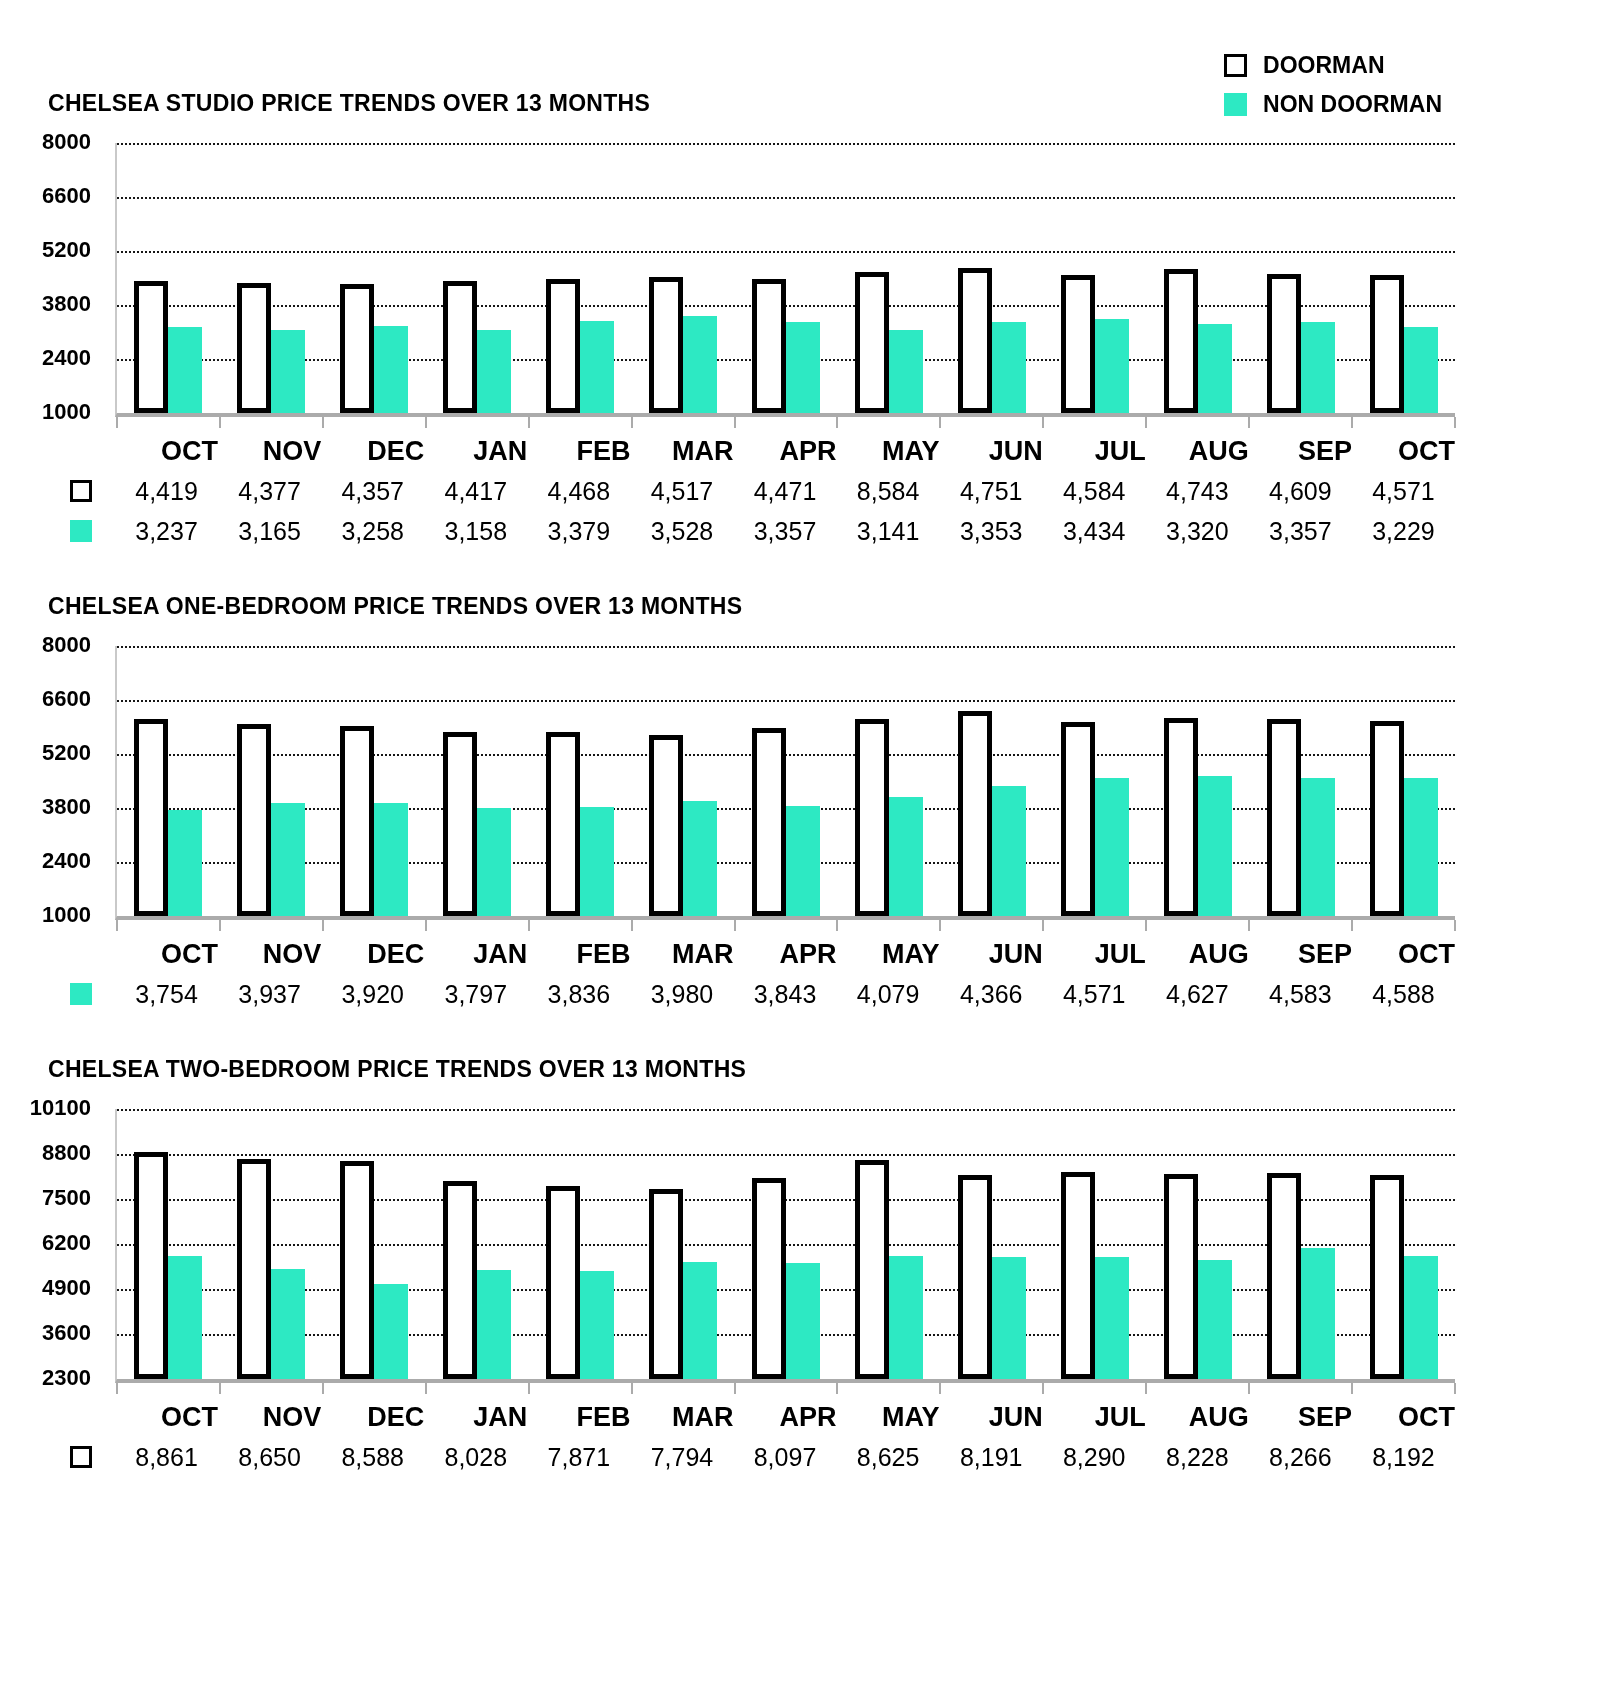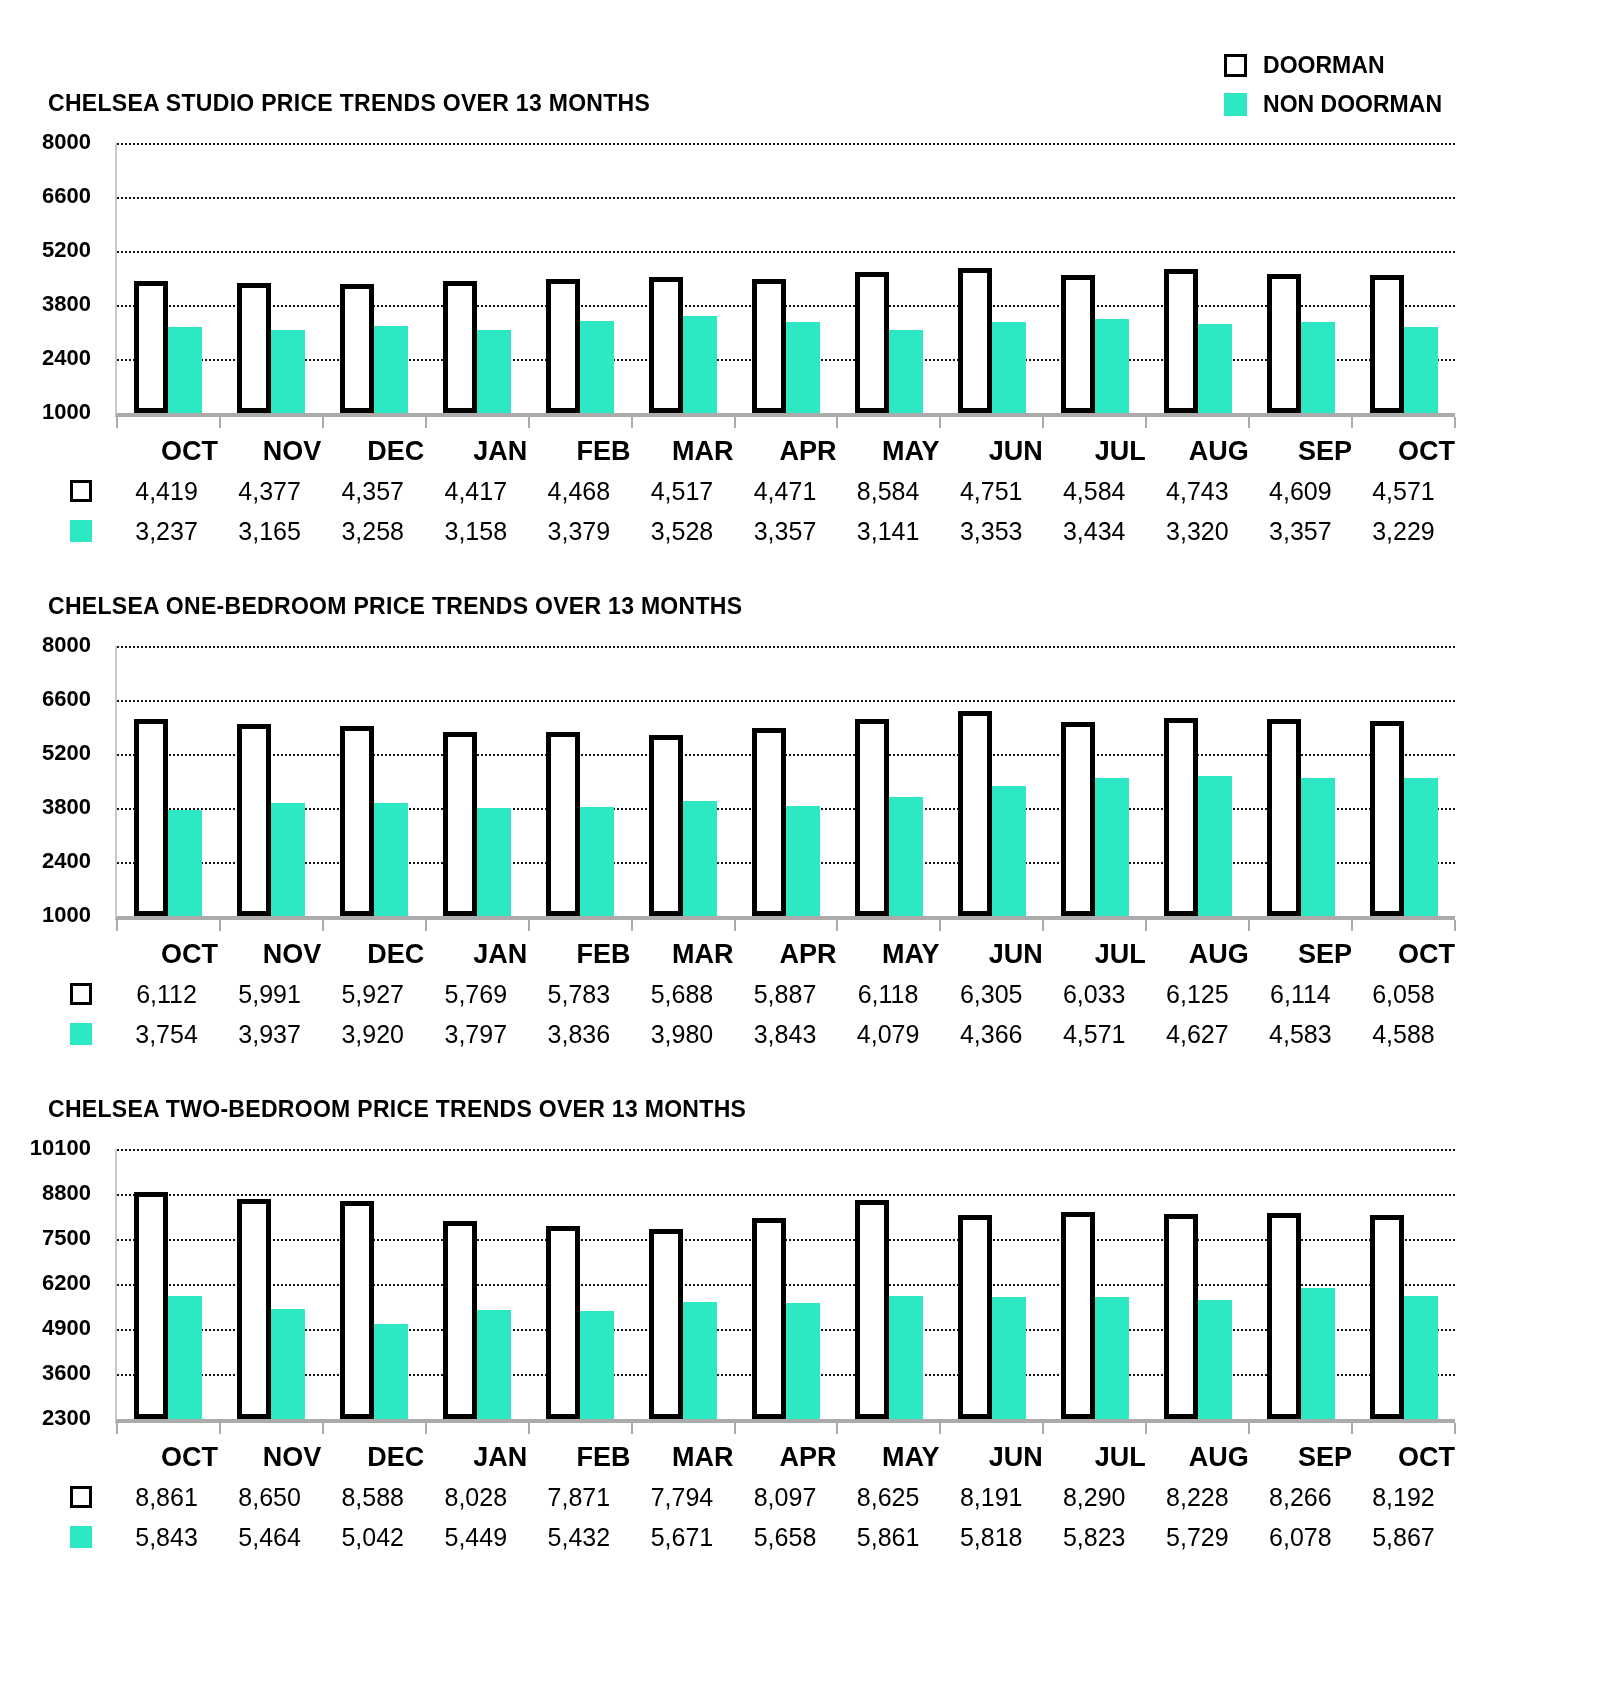--- a/index.html
+++ b/index.html
@@ -318,38 +318,20 @@
           <div class="cell month">APR</div>
           <div class="cell month">MAY</div>
           <div class="cell month">JUN</div>
           <div class="cell month">JUL</div>
           <div class="cell month">AUG</div>
           <div class="cell month">SEP</div>
           <div class="cell month">OCT</div>
         </div>
         <div class="label-row values">
           <div class="gutter">
-            <div class="key doorman-key"></div>
-          </div>
-          <div class="cell value">6,112</div>
-          <div class="cell value">5,991</div>
-          <div class="cell value">5,927</div>
-          <div class="cell value">5,769</div>
-          <div class="cell value">5,783</div>
-          <div class="cell value">5,688</div>
-          <div class="cell value">5,887</div>
-          <div class="cell value">6,118</div>
-          <div class="cell value">6,305</div>
-          <div class="cell value">6,033</div>
-          <div class="cell value">6,125</div>
-          <div class="cell value">6,114</div>
-          <div class="cell value">6,058</div>
-        </div>
-        <div class="label-row values">
-          <div class="gutter">
             <div class="key nondoorman-key"></div>
           </div>
           <div class="cell value">3,754</div>
           <div class="cell value">3,937</div>
           <div class="cell value">3,920</div>
           <div class="cell value">3,797</div>
           <div class="cell value">3,836</div>
           <div class="cell value">3,980</div>
           <div class="cell value">3,843</div>
           <div class="cell value">4,079</div>
@@ -479,34 +461,16 @@
           <div class="cell value">7,871</div>
           <div class="cell value">7,794</div>
           <div class="cell value">8,097</div>
           <div class="cell value">8,625</div>
           <div class="cell value">8,191</div>
           <div class="cell value">8,290</div>
           <div class="cell value">8,228</div>
           <div class="cell value">8,266</div>
           <div class="cell value">8,192</div>
         </div>
-        <div class="label-row values">
-          <div class="gutter">
-            <div class="key nondoorman-key"></div>
-          </div>
-          <div class="cell value">5,843</div>
-          <div class="cell value">5,464</div>
-          <div class="cell value">5,042</div>
-          <div class="cell value">5,449</div>
-          <div class="cell value">5,432</div>
-          <div class="cell value">5,671</div>
-          <div class="cell value">5,658</div>
-          <div class="cell value">5,861</div>
-          <div class="cell value">5,818</div>
-          <div class="cell value">5,823</div>
-          <div class="cell value">5,729</div>
-          <div class="cell value">6,078</div>
-          <div class="cell value">5,867</div>
-        </div>
       </div>
   </section>
 
 </div>
 
 </body></html>

